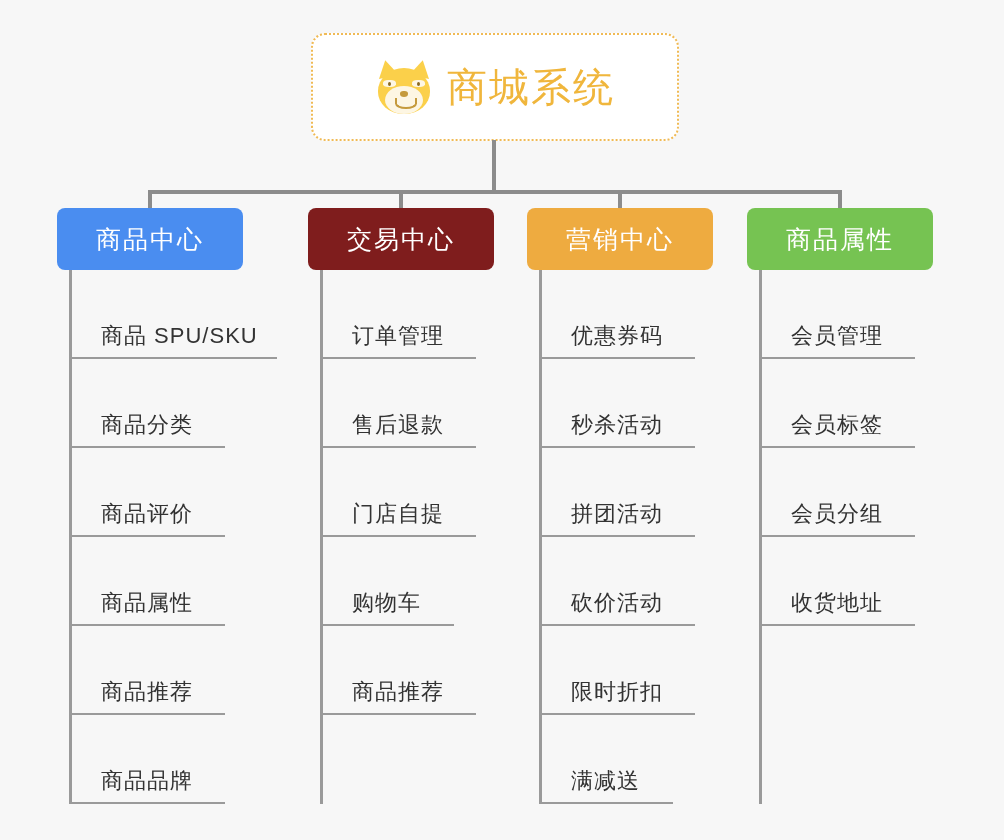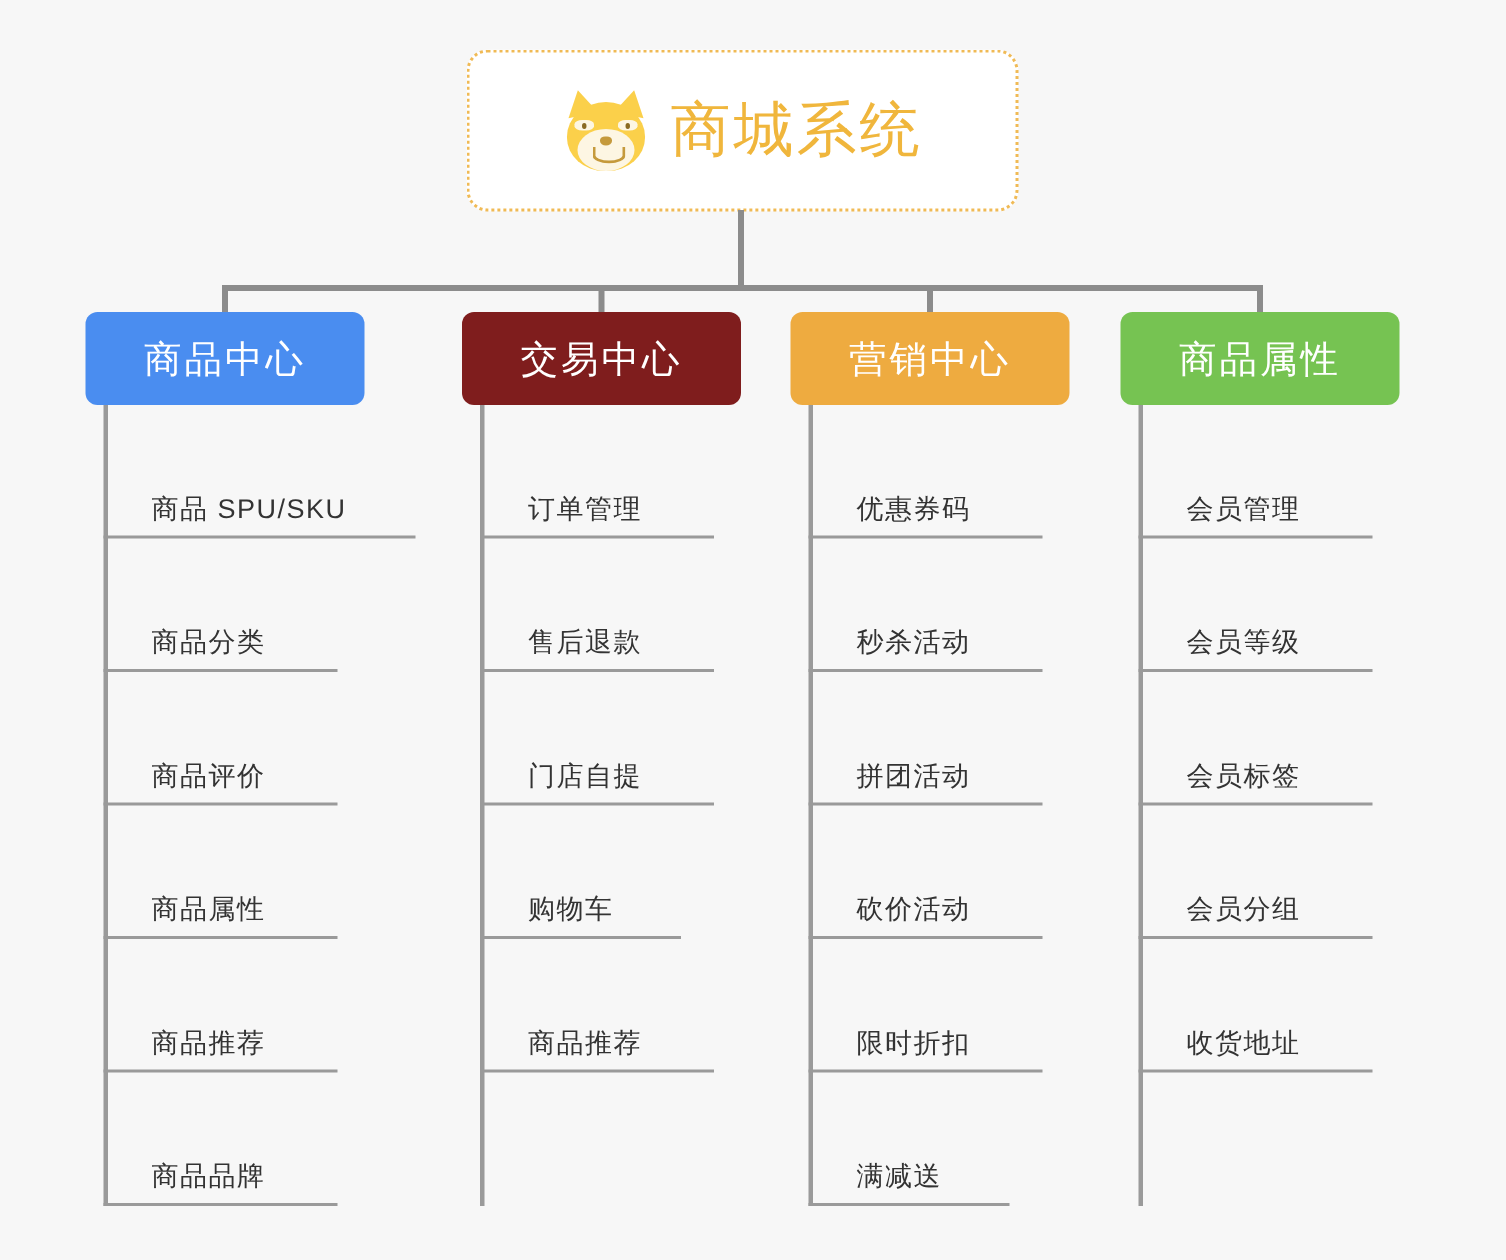--- a/index.html
+++ b/index.html
@@ -185,21 +185,21 @@
     position: absolute;
     left: 12px;
     bottom: 0;
     height: 2px;
     background: #9a9a9a;
   }
   .leaf-label {
     position: absolute;
     left: 44px;
     bottom: 8px;
-    font-size: 18px;
+    font-size: 22px;
     color: #333333;
     white-space: nowrap;
     letter-spacing: 1px;
   }
 </style>
 </head>
 <body>
 
 <div id="canvas" style="background: rgb(247, 247, 247);">
 
@@ -325,24 +325,20 @@
     <div class="branch-header" style="width: 186px; background: rgb(118, 195, 82);">
       <span>商品属性</span>
     </div>
     <div class="branch-body">
       <div class="spine" style="height: 534px;"></div>
       <div class="leaf">
         <div class="leaf-label">会员管理</div>
         <div class="leaf-line" style="width:156px;"></div>
       </div>
       <div class="leaf">
-        <div class="leaf-label">会员等级</div>
-        <div class="leaf-line" style="width:156px;"></div>
-      </div>
-      <div class="leaf">
         <div class="leaf-label">会员标签</div>
         <div class="leaf-line" style="width:156px;"></div>
       </div>
       <div class="leaf">
         <div class="leaf-label">会员分组</div>
         <div class="leaf-line" style="width:156px;"></div>
       </div>
       <div class="leaf">
         <div class="leaf-label">收货地址</div>
         <div class="leaf-line" style="width:156px;"></div>

